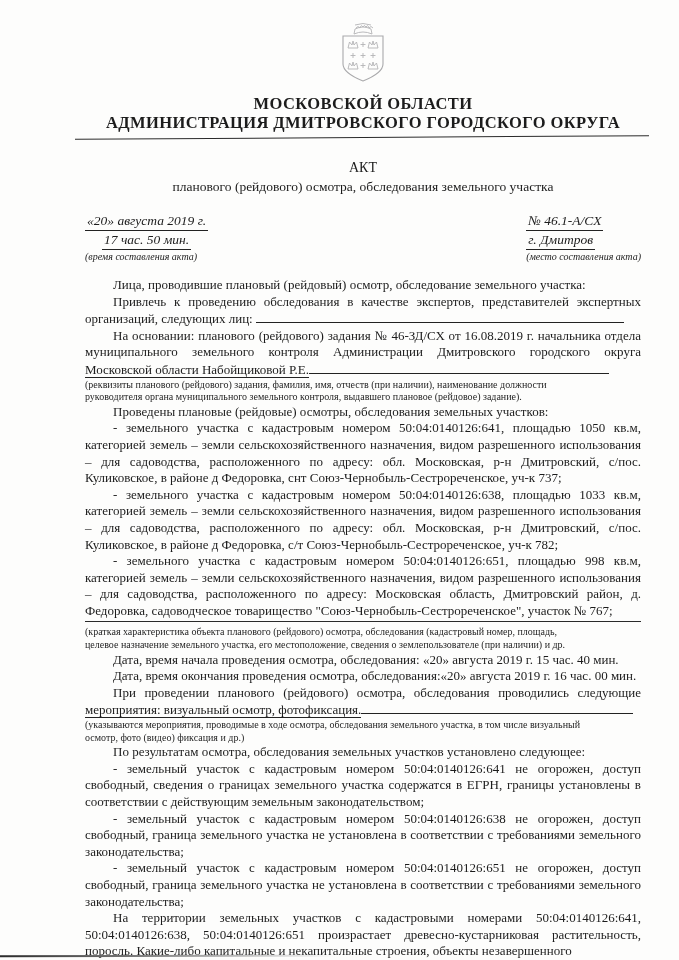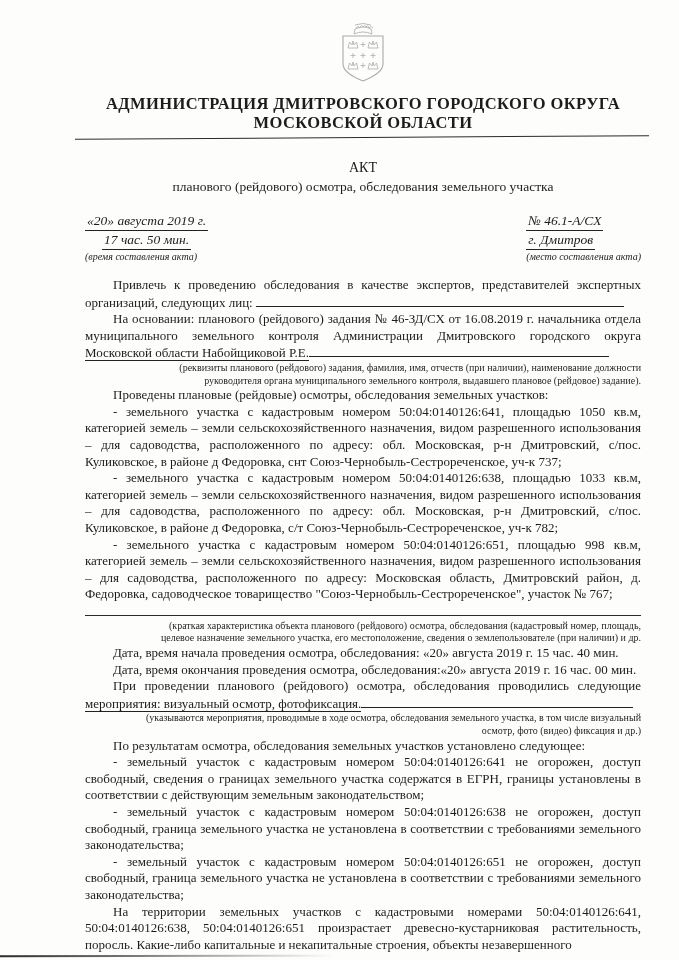--- a/index.html
+++ b/index.html
@@ -67,29 +67,29 @@
     border-bottom:1px solid #222;
     height:12px;
     vertical-align:baseline;
   }
   .fill.experts{width:368px;}
   .fill.basis{width:300px;}
   .fill.activities{width:272px;}
   .small-caption{
     font-size:10px;
     line-height:12.6px;
-    text-align:right;
+    text-align:left;
     text-indent:0;
     margin:0;
     color:#1f1f1f;
   }
   .caption-ruled{
     border-top:1.2px solid #2a2a2a;
     padding-top:4px;
-    margin-top:12px;
+    margin-top:2px;
   }
   .scan-artifact{
     position:absolute;
     left:0;bottom:3px;
     width:335px;height:2.4px;
     background:linear-gradient(to right,#2b2b2b 0%,#6f6f6f 35%,#b9b9b9 70%,rgba(190,190,190,0) 100%);
     transform:rotate(-.12deg);
   }
   .emblem-stroke{fill:none;stroke:#a9a9ab;stroke-width:1.1;}
   .emblem-stroke-thin{fill:none;stroke:#b3b3b5;stroke-width:.9;}
@@ -122,42 +122,43 @@
             <path d="M19,31 v5 M16.5,33.5 h5"></path>
             <path d="M29,31 v5 M26.5,33.5 h5"></path>
             <path d="M39,31 v5 M36.5,33.5 h5"></path>
             <path d="M29,41 v5 M26.5,43.5 h5"></path>
           </g>
         </svg>
       </span>
     </div>
 
     <div class="org-name">
+      <div>МОСКОВСКОЙ ОБЛАСТИ</div>
       <div>АДМИНИСТРАЦИЯ ДМИТРОВСКОГО ГОРОДСКОГО ОКРУГА</div>
-      <div>МОСКОВСКОЙ ОБЛАСТИ</div>
     </div>
     <hr class="header-rule">
 
     <div class="act-title">АКТ</div>
     <div class="act-subtitle">планового (рейдового) осмотра, обследования земельного участка</div>
 
     <div class="meta-row">
       <div class="meta-block left">
         <div><span class="meta-line">«20» августа 2019 г.</span></div>
         <div style="text-align:center;"><span class="meta-line">17 час. 50 мин.</span></div>
         <div class="meta-caption">(время составления акта)</div>
       </div>
       <div class="meta-block right">
         <div><span class="meta-line">№ 46.1-А/СХ</span></div>
         <div><span class="meta-line">г. Дмитров</span></div>
         <div class="meta-caption">(место составления акта)</div>
       </div>
     </div>
 
     <div class="body-text">
+      <p class="para">Лица, проводившие плановый (рейдовый) осмотр, обследование земельного участка:</p>
       <p class="para"><span>Привлечь к проведению обследования в качестве экспертов, представителей экспертных организаций, следующих лиц: </span><span class="fill experts"></span></p>
       <p class="para"><span>На основании: планового (рейдового) задания № 46-ЗД/СХ от 16.08.2019 г. начальника отдела муниципального земельного контроля Администрации Дмитровского городского округа </span><span class="u">Московской области Набойщиковой Р.Е.</span><span class="fill basis"></span></p>
       <p class="small-caption">(реквизиты планового (рейдового) задания, фамилия, имя, отчеств (при наличии), наименование должности</p>
       <p class="small-caption">руководителя органа муниципального земельного контроля, выдавшего плановое (рейдовое) задание).</p>
       <p class="para">Проведены плановые (рейдовые) осмотры, обследования земельных участков:</p>
       <p class="para">- земельного участка с кадастровым номером 50:04:0140126:641, площадью 1050 кв.м, категорией земель – земли сельскохозяйственного назначения, видом разрешенного использования – для садоводства, расположенного по адресу: обл. Московская, р-н Дмитровский, с/пос. Куликовское, в районе д Федоровка, снт Союз-Чернобыль-Сестрореченское, уч-к 737;</p>
       <p class="para">- земельного участка с кадастровым номером 50:04:0140126:638, площадью 1033 кв.м, категорией земель – земли сельскохозяйственного назначения, видом разрешенного использования – для садоводства, расположенного по адресу: обл. Московская, р-н Дмитровский, с/пос. Куликовское, в районе д Федоровка, с/т Союз-Чернобыль-Сестрореченское, уч-к 782;</p>
       <p class="para">- земельного участка с кадастровым номером 50:04:0140126:651, площадью 998 кв.м, категорией земель – земли сельскохозяйственного назначения, видом разрешенного использования – для садоводства, расположенного по адресу: Московская область, Дмитровский район, д. Федоровка, садоводческое товарищество "Союз-Чернобыль-Сестрореченское", участок № 767;</p>
       <div class="caption-ruled">
         <p class="small-caption">(краткая характеристика объекта планового (рейдового) осмотра, обследования (кадастровый номер, площадь,</p>

